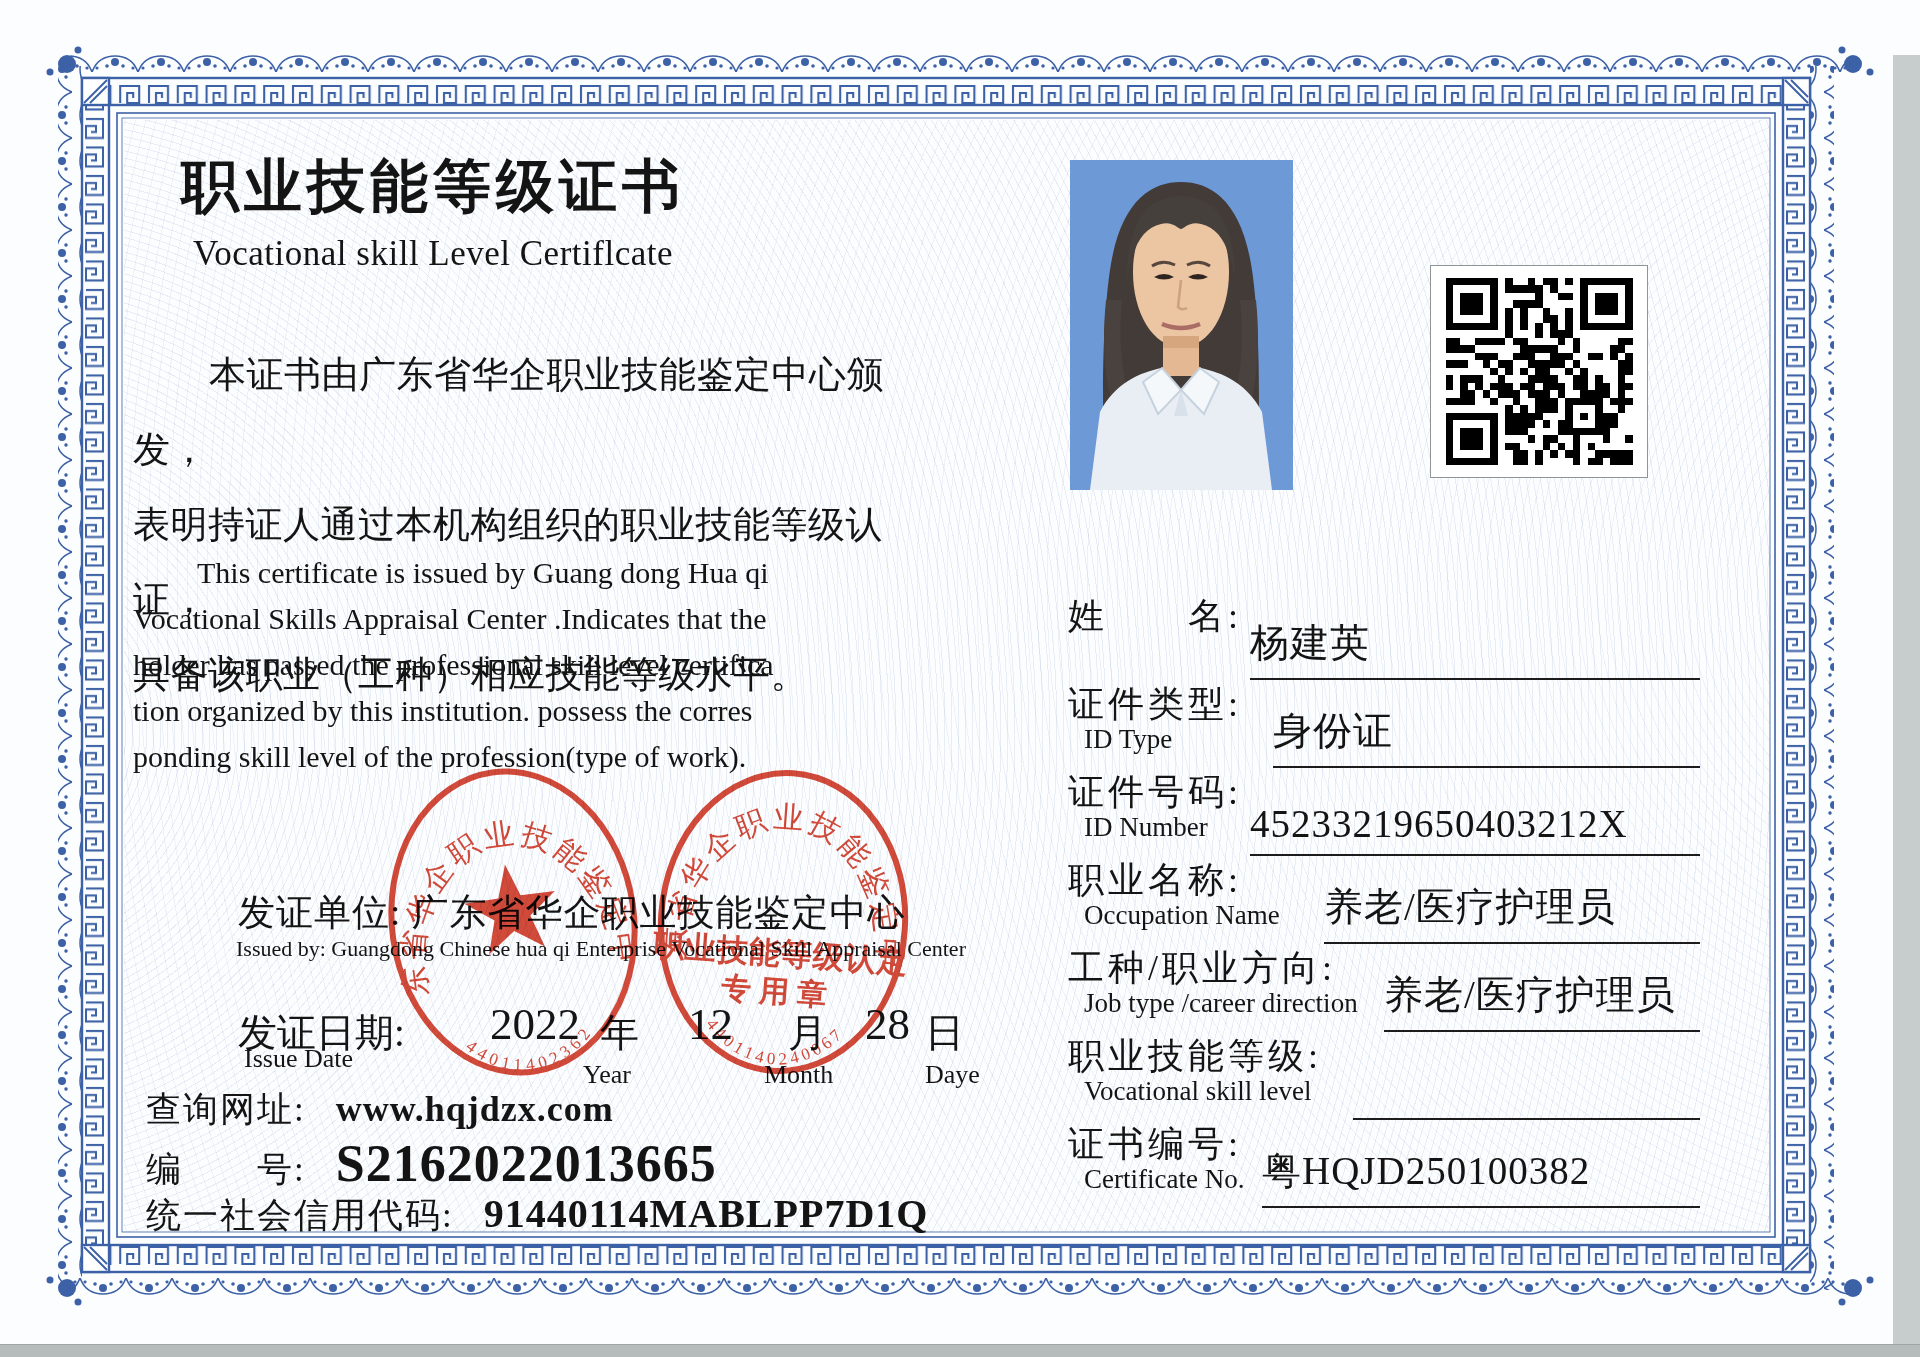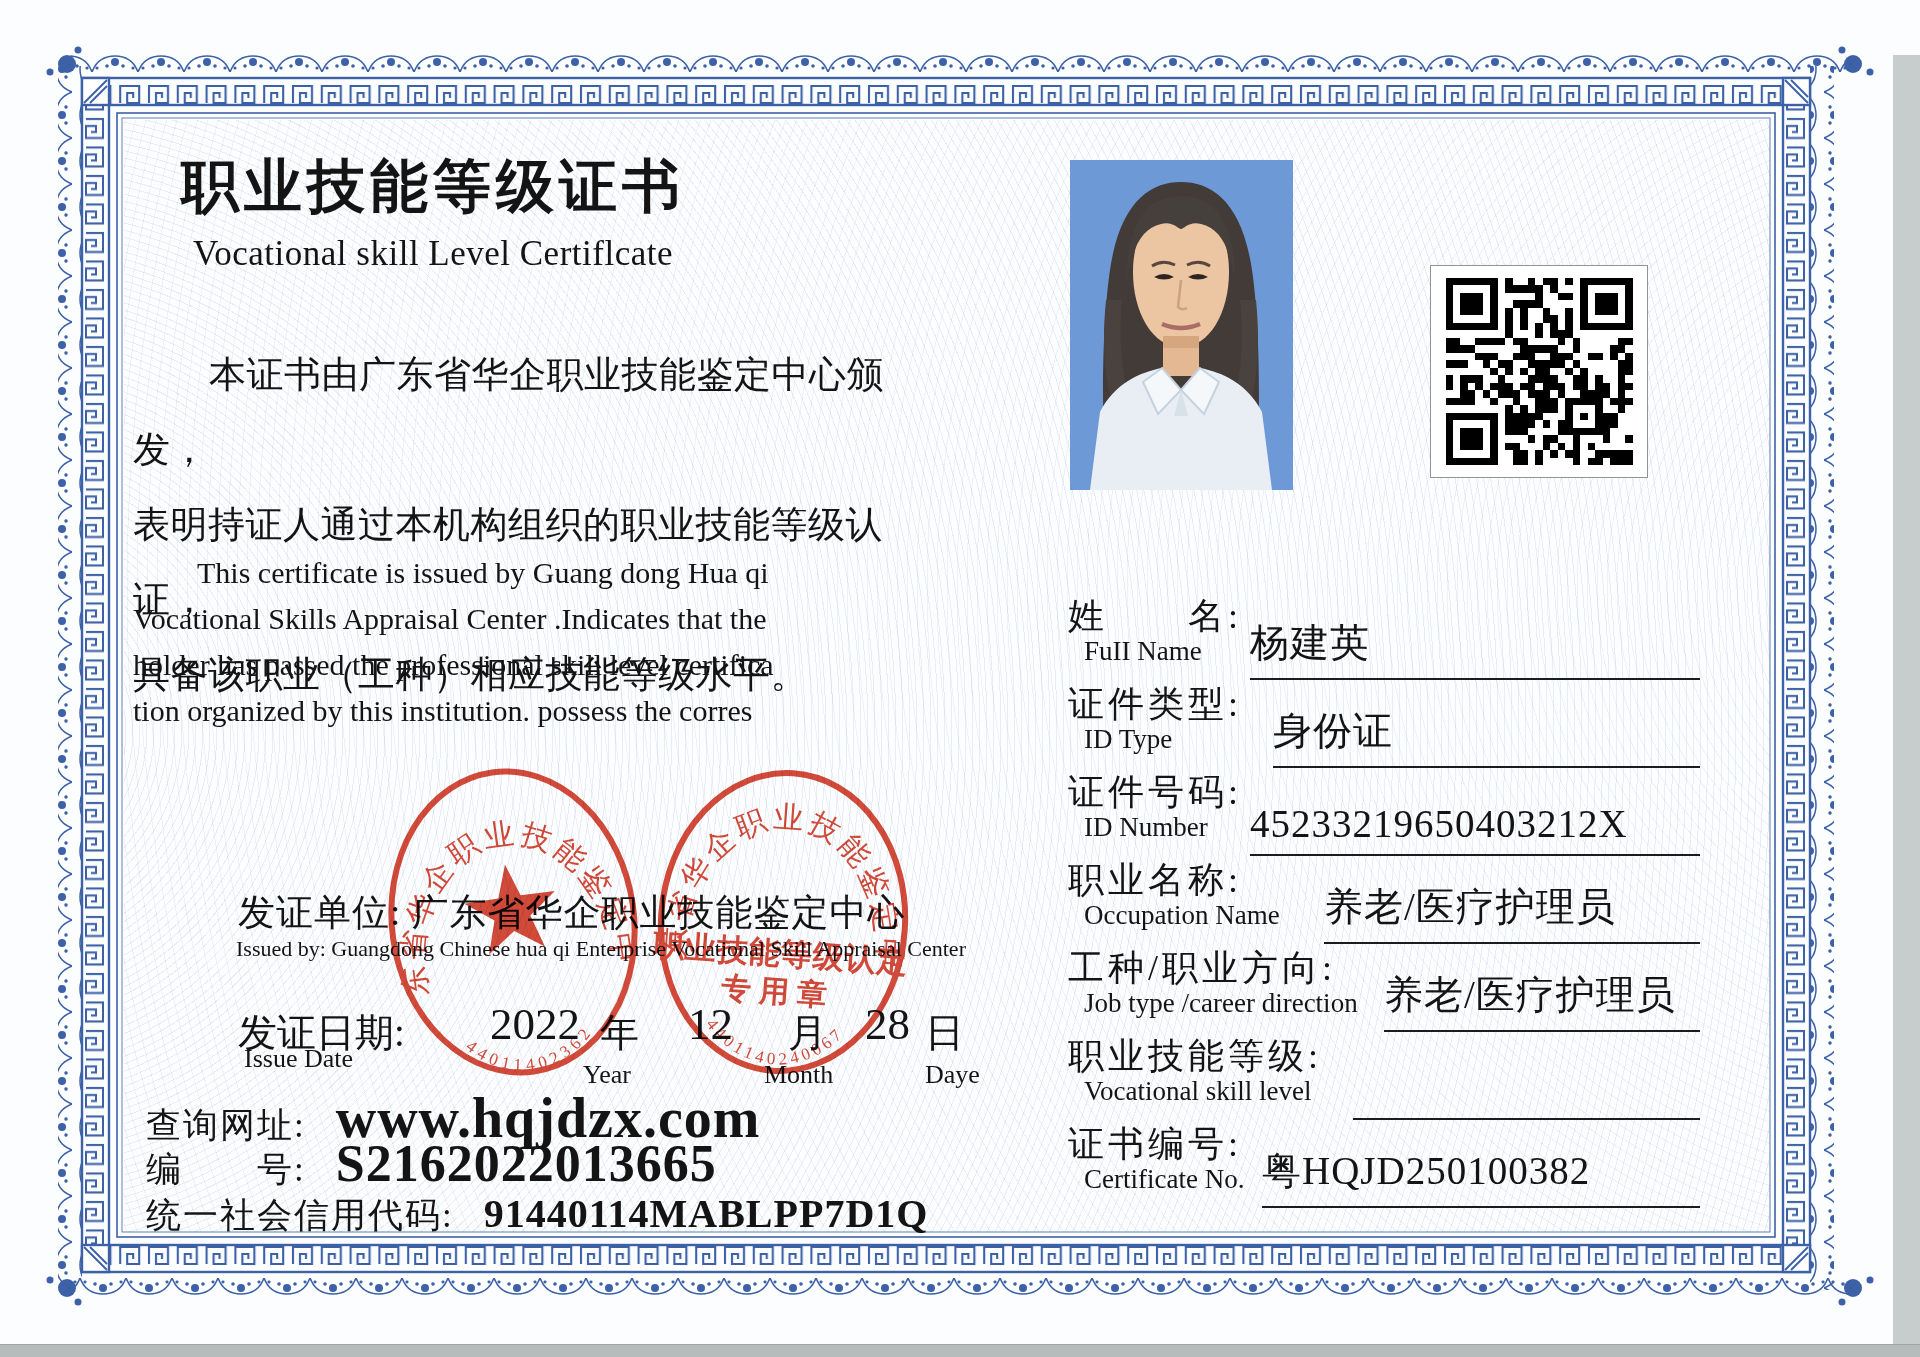--- a/index.html
+++ b/index.html
@@ -150,20 +150,21 @@
   <div class="l1">本证书由广东省华企职业技能鉴定中心颁发，</div>
   <div>表明持证人通过本机构组织的职业技能等级认证，</div>
   <div>具备该职业（工种）相应技能等级水平。</div>
 </div>
 
 <div class="abs para-en">
   <div class="l1">This certificate is issued by Guang dong Hua qi</div>
   <div>Vocational Skills Appraisal Center .Indicates that the</div>
   <div>holder has passed the professional skill level certifica</div>
   <div>tion organized by this institution. possess the corres</div>
+  <div>ponding  skill level of the profession(type of  work).</div>
 </div>
 
 <div class="abs issuer-cn">
   <span>发证单位:</span>
   <span>广东省华企职业技能鉴定中心</span>
 </div>
 <div class="abs issuer-en">Issued by: Guangdong Chinese hua qi Enterprise Vocational Skill Appraisal Center</div>
 
 <div class="abs date-block">
   <span class="d-cn" style="left:0;top:10px;">发证日期:</span>
@@ -174,21 +175,21 @@
   <span class="d-num" style="left:607px;top:2px;">28</span>
   <span class="d-cn" style="left:687px;top:10px;">日</span>
   <span class="d-en" style="left:6px;top:48px;">Issue Date</span>
   <span class="d-en" style="left:345px;top:64px;">Year</span>
   <span class="d-en" style="left:526px;top:64px;">Month</span>
   <span class="d-en" style="left:687px;top:64px;">Daye</span>
 </div>
 
 <div class="abs footer-row" style="top:1086px;justify-content:flex-end;">
   <span class="f-label">查询网址:</span>
-  <span class="f-value" style="font-size:56px;">www.hqjdzx.com</span>
+  <span class="f-value" style="font-size:36px;">www.hqjdzx.com</span>
 </div>
 <div class="abs footer-row" style="top:1134px;">
   <span class="f-label">编　　号:</span>
   <span class="f-value" style="font-size:52px;">S2162022013665</span>
 </div>
 <div class="abs footer-row" style="top:1190px;">
   <span class="f-label">统一社会信用代码:</span>
   <span class="f-value" style="font-size:40px;">91440114MABLPP7D1Q</span>
 </div>
 
@@ -483,21 +484,20 @@
       <rect x="20" y="24" width="1" height="1" fill="#000"></rect>
       <rect x="22" y="24" width="1" height="1" fill="#000"></rect>
       <rect x="23" y="24" width="1" height="1" fill="#000"></rect>
       <rect x="24" y="24" width="1" height="1" fill="#000"></rect>
     </svg>
 </div>
 
 <div class="abs fields">
   <div class="frow shift" style="--ul:182px;">
     <div class="fr-cn">姓　　名:</div>
-    <div class="fr-en">FuII Name</div>
     <div class="fr-value">杨建英</div>
     <div class="fr-line"></div>
   </div>
   <div class="frow shift" style="--ul:205px;">
     <div class="fr-cn">证件类型:</div>
     <div class="fr-en">ID Type</div>
     <div class="fr-value">身份证</div>
     <div class="fr-line"></div>
   </div>
   <div class="frow" style="--ul:182px;">

